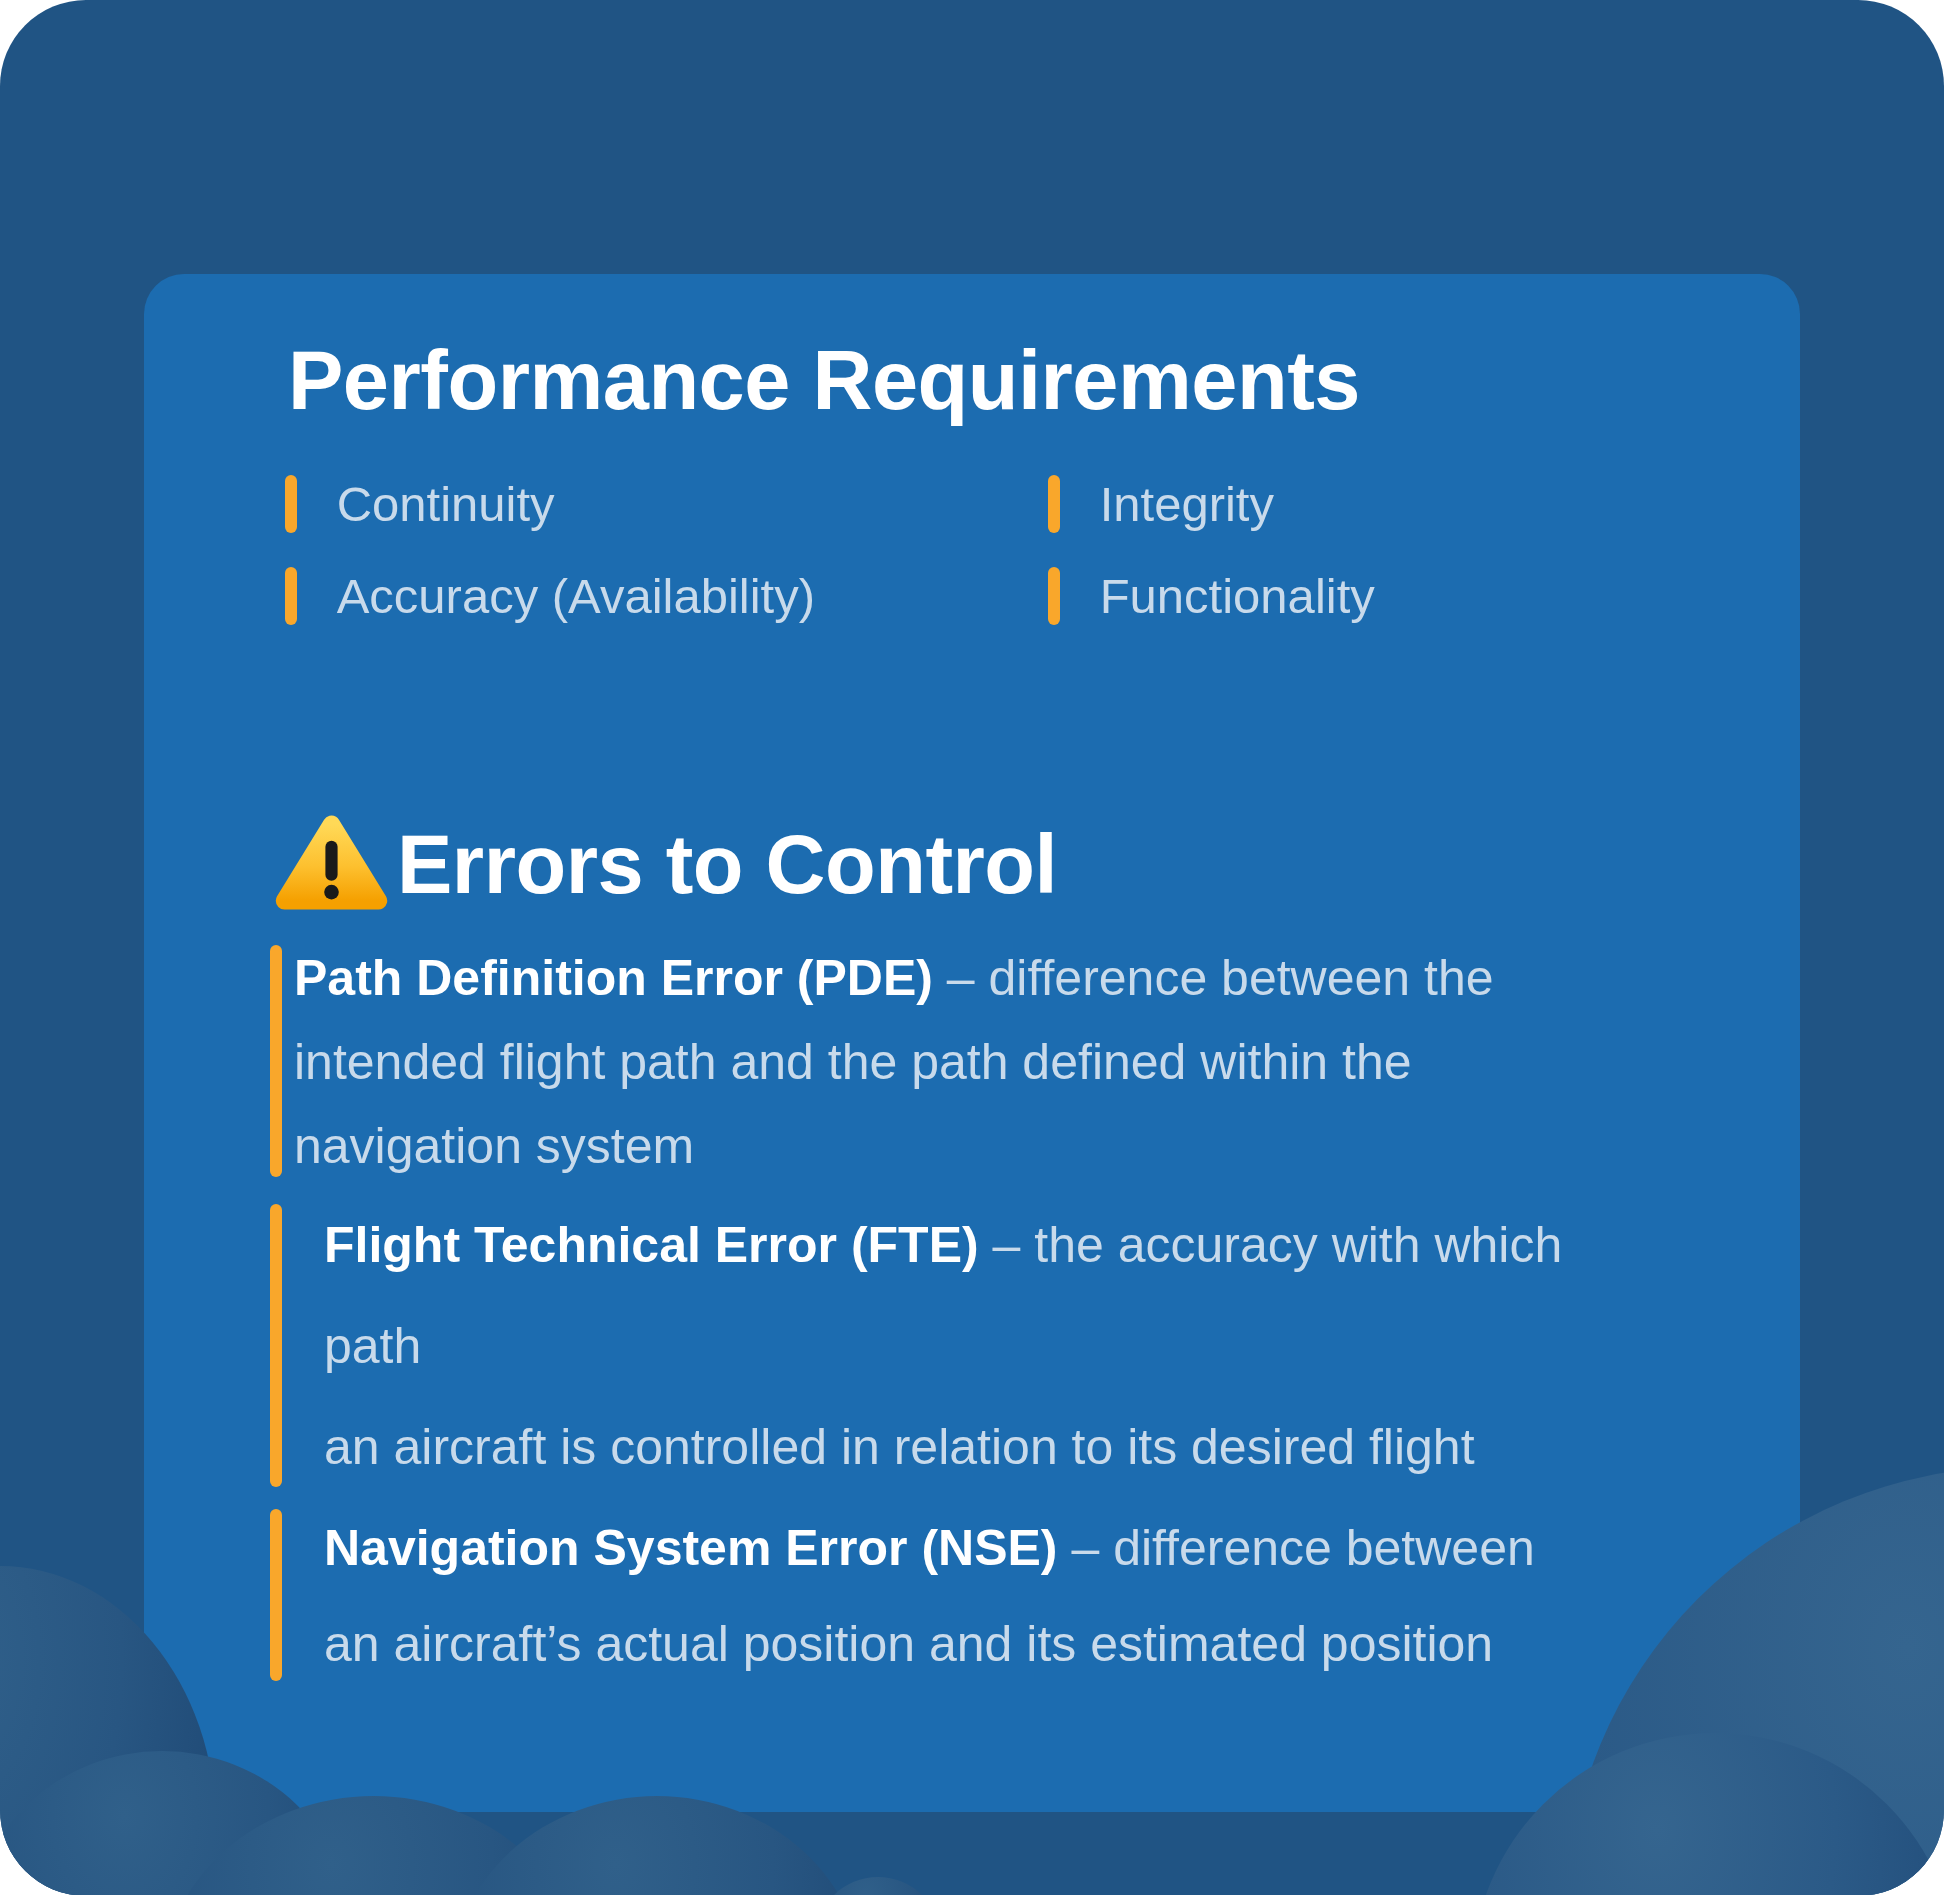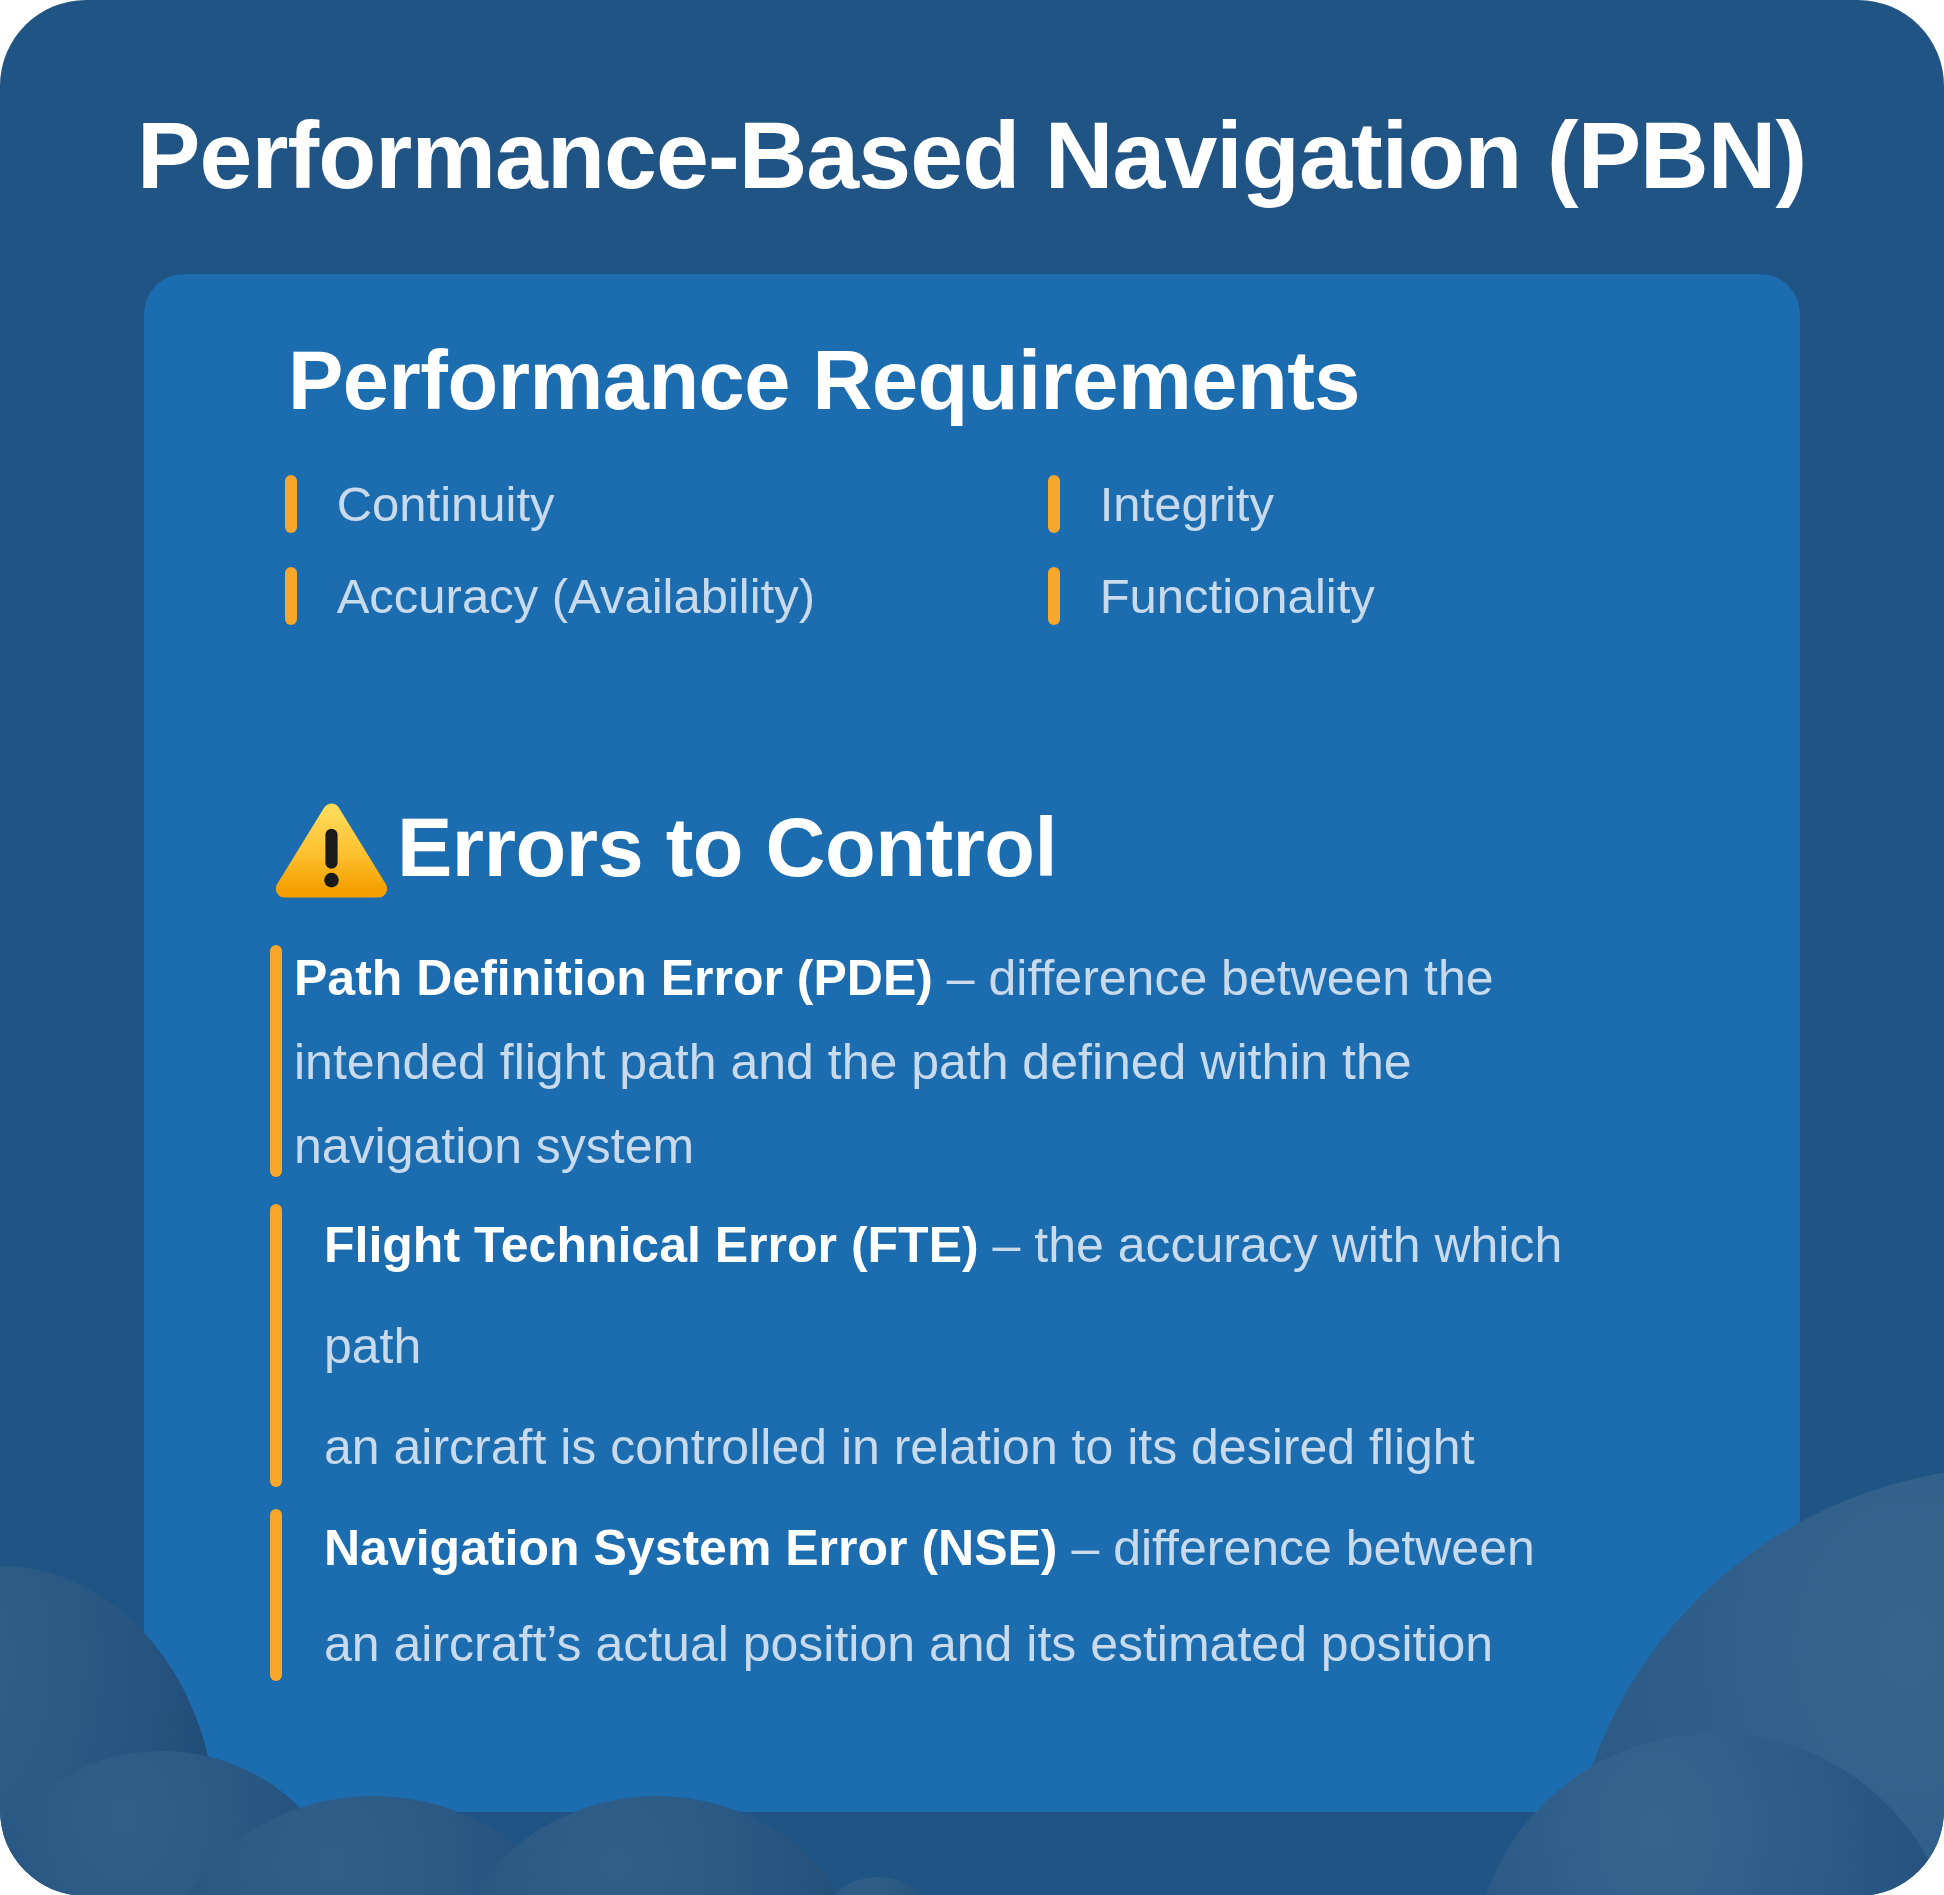--- a/index.html
+++ b/index.html
@@ -23,21 +23,21 @@
   .req-grid{position:absolute;left:141px;top:201px;margin:0;padding:0;
             list-style:none;display:grid;grid-template-columns:763px auto;
             row-gap:34px;text-align:center;}
   .req-item{display:flex;align-items:center;height:58px;}
   .bullet-bar{width:11.7px;height:58px;border-radius:6.3px;flex:0 0 11.7px;
               background:var(--accent-orange,#F9A72B);}
   .req-label{margin-left:40px;font-size:49px;font-weight:500;
              color:var(--body-text,#C8DAEB);white-space:nowrap;}
 
   .errors-heading-row{position:absolute;left:131px;top:526px;height:113px;
-                      display:flex;align-items:flex-start;gap:9px;}
+                      display:flex;align-items:flex-end;gap:9px;}
   .warning-icon{width:113px;height:101px;flex:0 0 113px;}
   .errors-heading{margin:0;font-size:83px;font-weight:700;
                   color:var(--heading-text,#ffffff);letter-spacing:-0.5px;
                   white-space:nowrap;}
 
   .error-list{position:absolute;left:126px;top:662px;width:1476px;}
   .error-item{position:relative;padding-left:54px;}
   .error-item::before{content:"";position:absolute;left:0;top:9px;bottom:10.8px;
                       width:11.7px;border-radius:6.3px;
                       background:var(--accent-orange,#F9A72B);}
@@ -61,21 +61,20 @@
   .c4{left:450px;top:1796px;width:414px;height:378px;}
   .c5{left:815px;top:1877px;width:126px;height:126px;}
   .c6{left:1566px;top:1467px;width:900px;height:900px;}
   .c7{left:1472px;top:1733px;width:486px;height:486px;}
 </style>
 </head>
 <body>
 
 <div class="page">
 
-  <h1 class="title">Performance-Based Navigation (PBN)</h1>
 
   <section class="card">
 
     <h2 class="req-heading">Performance Requirements</h2>
 
     <ul class="req-grid">
       <li class="req-item">
         <span class="bullet-bar"></span>
         <span class="req-label">Continuity</span>
       </li>

